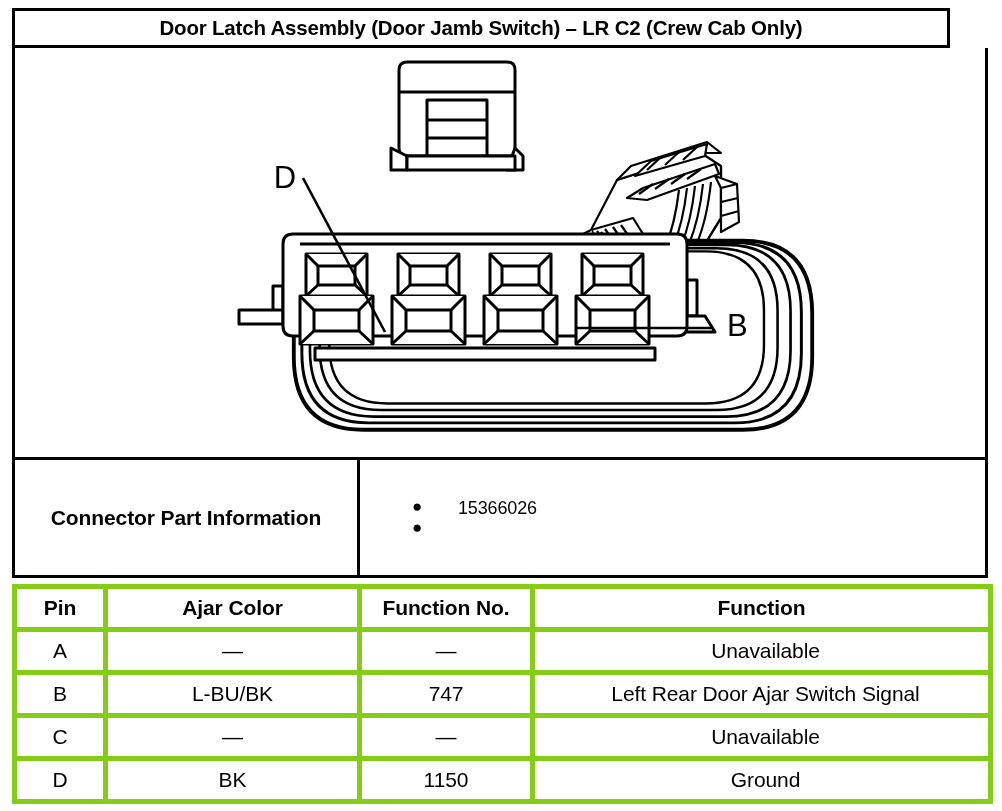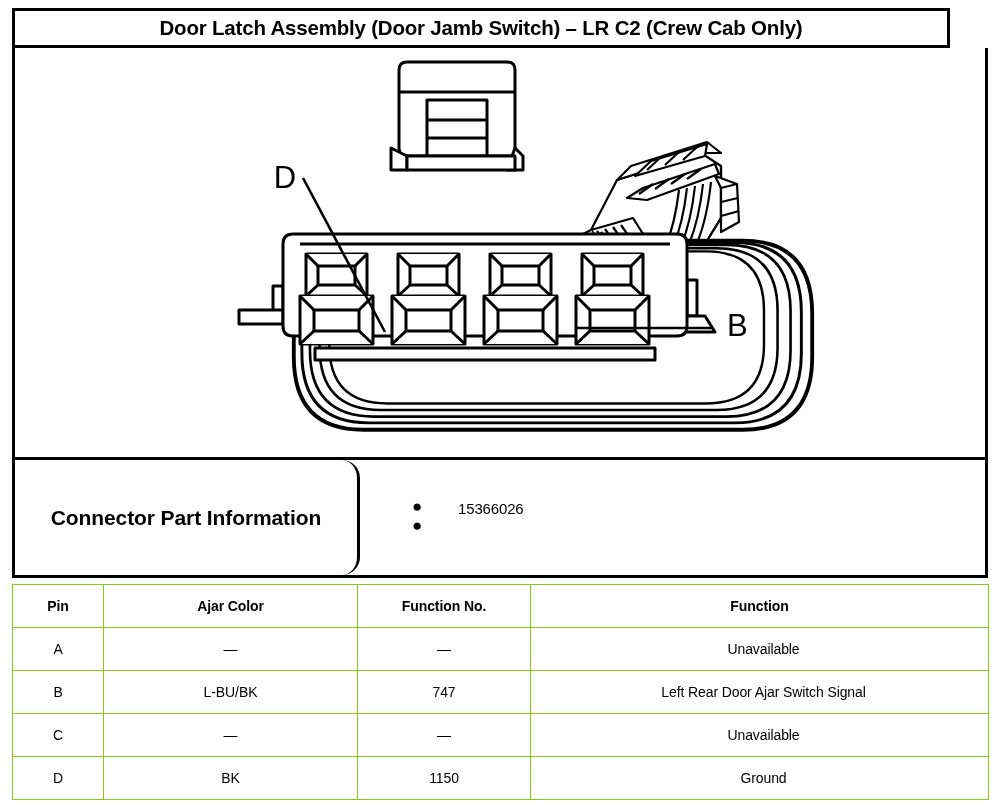--- a/index.html
+++ b/index.html
@@ -79,21 +79,20 @@
     width: 345px;
     flex: 0 0 345px;
     border-right: 3px solid #000;
     box-sizing: border-box;
     display: flex;
     align-items: center;
     justify-content: center;
     font-size: 21px;
     font-weight: bold;
     letter-spacing: -0.1px;
-    border-radius: 18px;
   }
   .partinfo-body {
     flex: 1 1 auto;
     display: flex;
     flex-direction: column;
     justify-content: center;
     padding-left: 52px;
     box-sizing: border-box;
   }
   .bullet-row {
@@ -103,21 +102,21 @@
   }
   .bullet-dot {
     width: 46px;
     flex: 0 0 46px;
     font-size: 17px;
     line-height: 1;
     position: relative;
     top: -2px;
   }
   .bullet-text {
-    font-size: 15px;
+    font-size: 18px;
     letter-spacing: -0.15px;
     white-space: nowrap;
   }
 
   
   .pin-table {
     position: absolute;
     left: 12px;
     top: 584px;
     width: 976px;
@@ -125,24 +124,24 @@
     table-layout: fixed;
     background: #fff;
   }
   .pin-table col.c-pin      { width: 91px; }
   .pin-table col.c-wire     { width: 254px; }
   .pin-table col.c-circuit  { width: 173px; }
   .pin-table col.c-function { width: 458px; }
 
   .pin-table th,
   .pin-table td {
-    border: 1px solid #84cc16;
+    border: 5px solid #84cc16;
     box-sizing: border-box;
     height: 43px;
-    font-size: 14px;
+    font-size: 21px;
     letter-spacing: -0.1px;
     padding: 0;
   }
   .pin-table th {
     font-weight: bold;
     text-align: center;
   }
   .pin-table td.cell-center {
     text-align: center;
     font-weight: normal;

